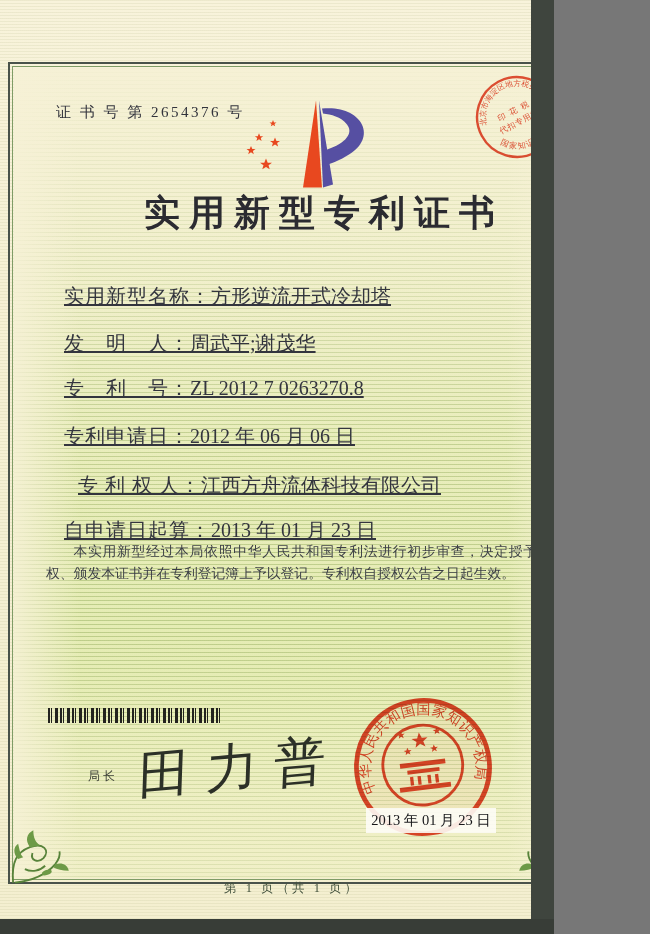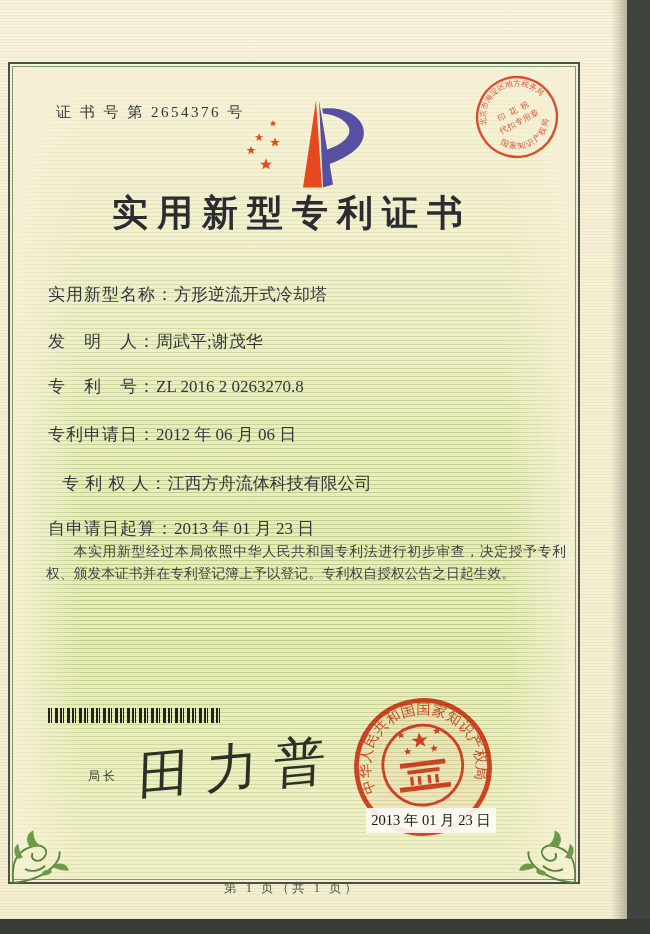--- a/index.html
+++ b/index.html
@@ -1,16 +1,16 @@
 <!DOCTYPE html>
 <html><head>
 <meta charset="utf-8">
 <style>
   html,body{margin:0;padding:0;background:#777;}
-  .stage{position:relative;width:650px;height:934px;overflow:hidden;background:#42483f;
+  .stage{position:relative;width:554px;height:934px;overflow:hidden;background:#42483f;
          font-family:"Liberation Serif","DejaVu Serif",serif;}
   .paper{position:absolute;left:0;top:0;width:627px;height:919px;
          background:linear-gradient(180deg,#f8f3db 0%,#f6f1d5 30%,#f4efd0 100%);}
   .paper::after{content:"";position:absolute;right:0;top:0;width:16px;height:100%;
          background:linear-gradient(90deg,rgba(120,118,100,0) 0%,rgba(110,108,95,.45) 100%);}
   .paper-stripes{position:absolute;inset:0;
          background:repeating-linear-gradient(180deg,rgba(175,178,130,.16) 0 1px,transparent 1px 3px);}
   .frame{position:absolute;left:8px;top:62px;width:568px;height:818px;
          border:2px solid #49524a;}
   .frame-inner{position:absolute;inset:2px;border:1px solid #7f9c66;}
@@ -19,23 +19,23 @@
            linear-gradient(90deg,rgba(246,241,214,.85) 0%,rgba(246,241,214,0) 12%,rgba(246,241,214,0) 88%,rgba(246,241,214,.85) 100%),
            linear-gradient(180deg,rgba(246,241,214,.95) 0%,rgba(246,241,214,.55) 22%,rgba(240,240,195,.1) 45%,rgba(238,240,188,0) 70%,rgba(244,240,205,.55) 97%),
            repeating-linear-gradient(180deg,rgba(150,175,95,.5) 0 1px,transparent 1px 4px),
            linear-gradient(180deg,#f0efc9 0%,#e9edbd 40%,#e4ecb2 75%,#ecefc0 100%);}
   .ornament{position:absolute;width:76px;height:76px;}
   .ornament.bl{left:-2px;bottom:-4px;}
   .ornament.br{right:-2px;bottom:-4px;transform:scaleX(-1);}
   .cert-no{position:absolute;left:56px;top:103px;font-size:15px;letter-spacing:2.5px;color:#32333c;}
   .logo{position:absolute;left:243px;top:96px;width:140px;height:96px;}
   .title{position:absolute;left:8px;top:189px;width:568px;text-align:center;
-         font-size:36px;font-weight:bold;letter-spacing:9px;color:#2b2b31;}
+         font-size:36px;font-weight:bold;letter-spacing:9px;color:#2b2b31;padding-left:32px;}
   .fields{position:absolute;left:48px;top:283px;width:500px;}
-  .frow{position:absolute;left:0;font-size:17px;color:#33353e;white-space:nowrap;}
+  .frow{position:absolute;left:16px;font-size:20px;color:#33353e;white-space:nowrap;text-decoration:underline;}
   .frow .lab{letter-spacing:1px;}
   .body-text{position:absolute;left:46px;top:541px;width:520px;font-size:13.8px;line-height:22.4px;
          color:#3c3f46;text-align:justify;}
   .body-text p{margin:0;text-indent:2em;}
   .barcode{position:absolute;left:48px;top:708px;width:172px;height:15px;
          background:repeating-linear-gradient(90deg,#23231f 0 2px,transparent 2px 3px,#23231f 3px 4px,transparent 4px 7px,#23231f 7px 10px,transparent 10px 12px);}
   .sig-title{position:absolute;left:88px;top:768px;font-size:12px;letter-spacing:3px;color:#3a3e35;}
   .sig-name{position:absolute;left:138px;top:733px;font-size:52px;color:#2c3027;
          font-family:"DejaVu Sans",sans-serif;letter-spacing:16px;
          transform:rotate(-5deg) skewX(-7deg);}
@@ -107,21 +107,21 @@
         <polygon points="76,4 90,88 80,91"></polygon>
         <path d="M79 12 C118 8 136 40 106 58 C97 64 88 67 82 69 L81 54 C99 49 112 38 104 28 C98 20 88 18 80 17 Z"></path>
       </g>
     </svg>
 
     <div class="title">实用新型专利证书</div>
 
     <div class="fields">
       <div class="frow" style="top:0;"><span class="lab">实用新型名称：</span><span class="val">方形逆流开式冷却塔</span></div>
       <div class="frow" style="top:47px;"><span class="lab">发　明　人：</span><span class="val">周武平;谢茂华</span></div>
-      <div class="frow" style="top:92px;"><span class="lab">专　利　号：</span><span class="val">ZL 2016 2 0263270.8</span></div>
+      <div class="frow" style="top:92px;"><span class="lab">专　利　号：</span><span class="val">ZL 2012 7 0263270.8</span></div>
       <div class="frow" style="top:140px;text-align:right;"><span class="lab">专利申请日：</span><span class="val">2012 年 06 月 06 日</span></div>
       <div class="frow" style="top:189px;margin-left:14px;"><span class="lab">专 利 权 人：</span><span class="val">江西方舟流体科技有限公司</span></div>
       <div class="frow" style="top:234px;"><span class="lab">自申请日起算：</span><span class="val">2013 年 01 月 23 日</span></div>
     </div>
 
     <div class="body-text">
       <p>本实用新型经过本局依照中华人民共和国专利法进行初步审查，决定授予专利权、颁发本证书并在专利登记簿上予以登记。专利权自授权公告之日起生效。</p>
     </div>
 
     <div class="barcode"></div>

